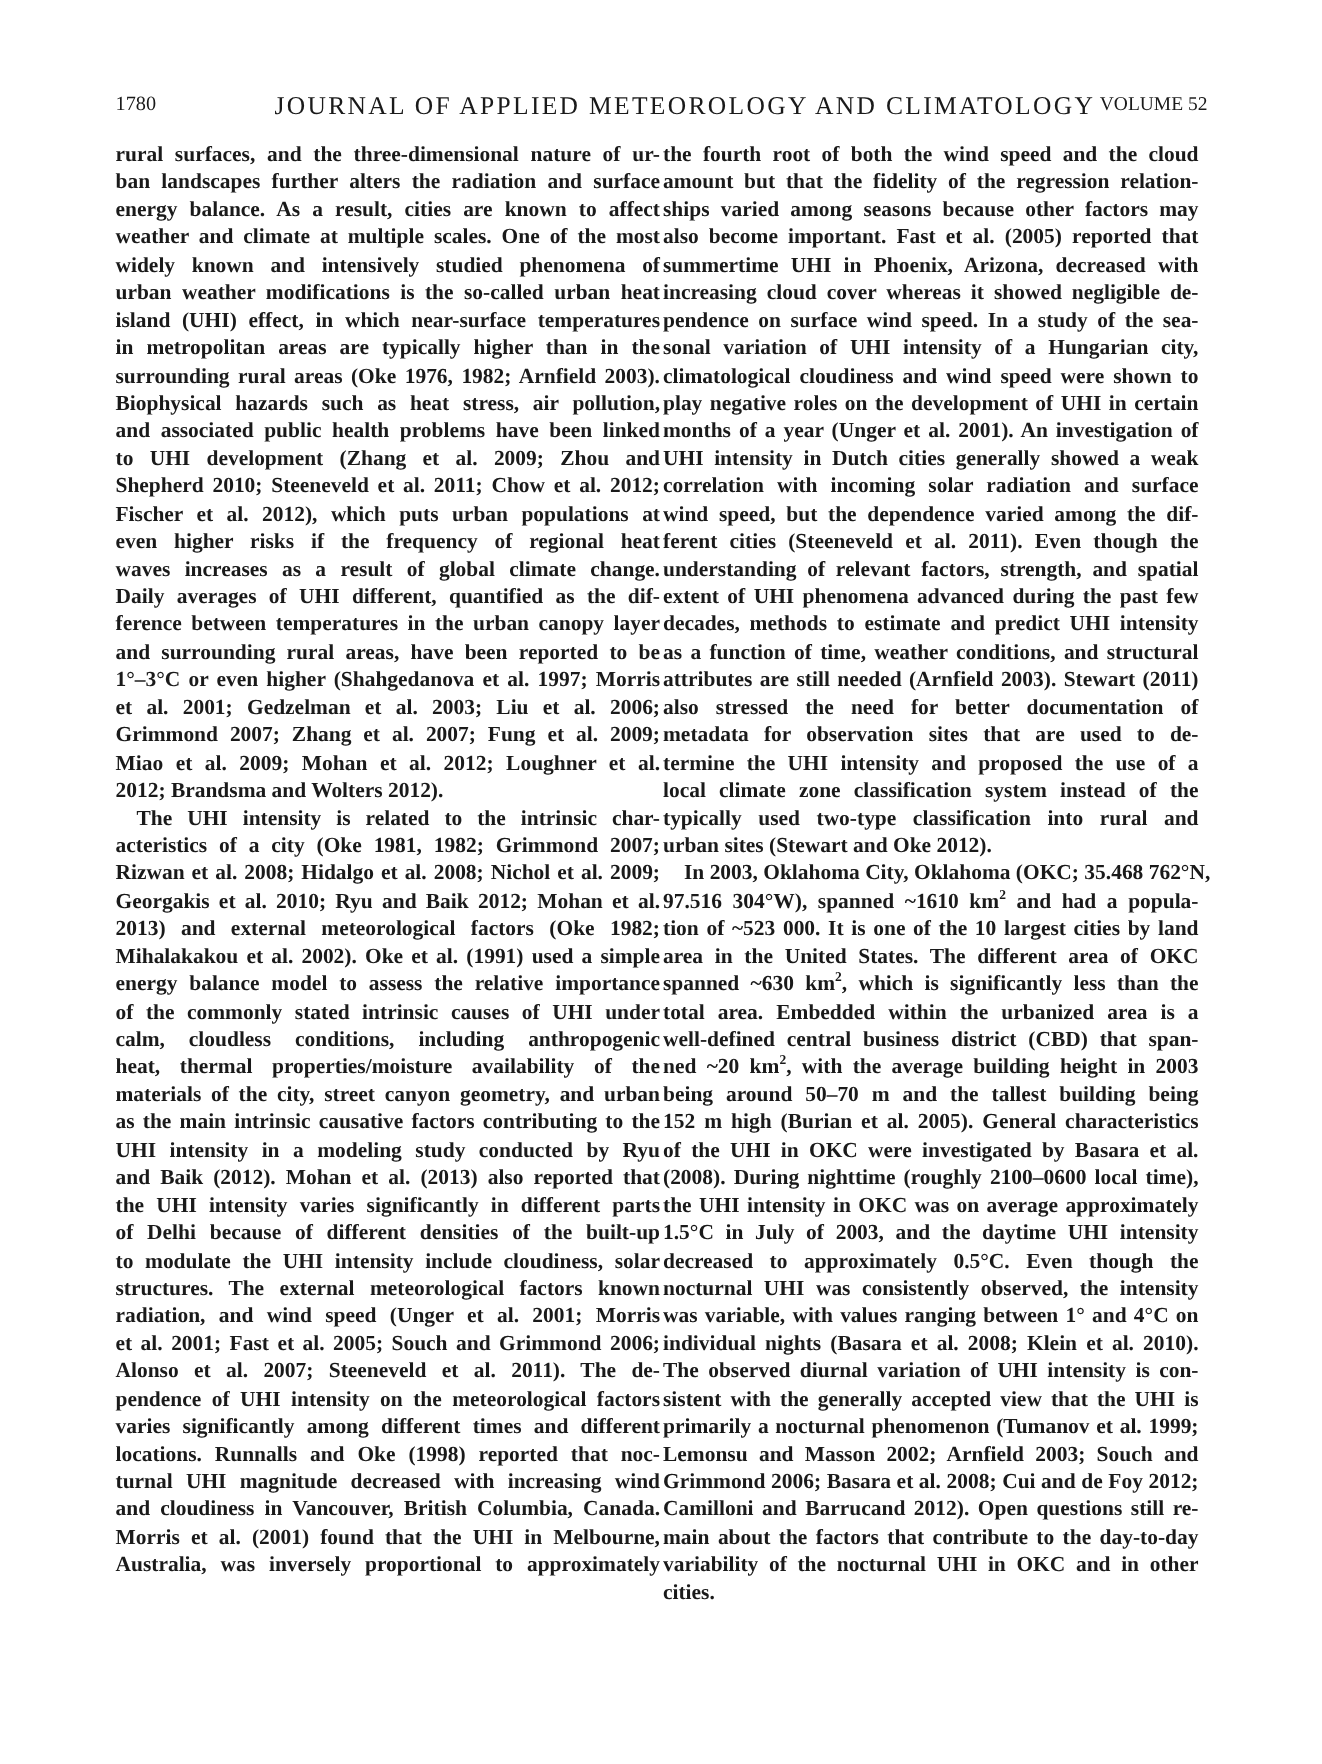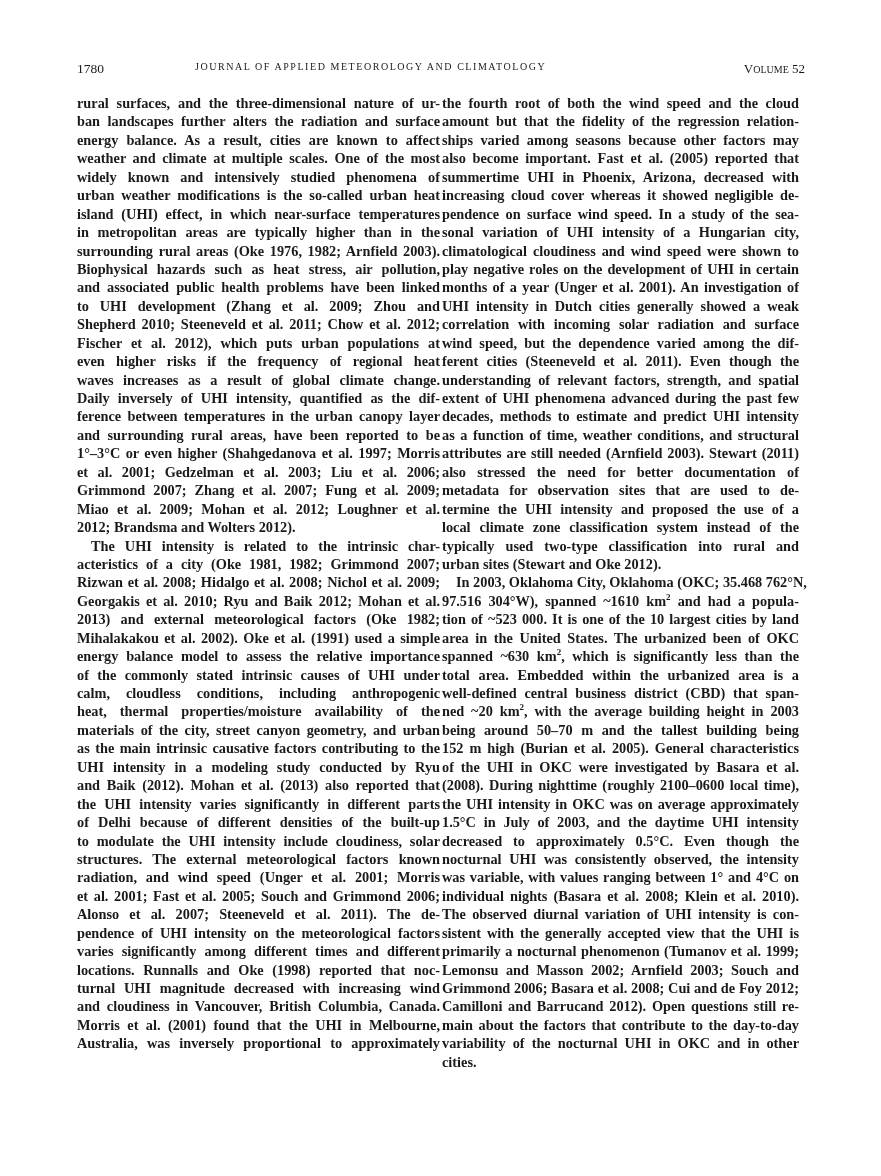--- a/index.html
+++ b/index.html
@@ -1,23 +1,23 @@
 <!DOCTYPE html>
 <html><head>
 <meta charset="utf-8">
 <style>
   html, body { margin: 0; padding: 0; background: #ffffff; }
   body { width: 881px; height: 1176px; position: relative; overflow: hidden;
          font-family: "Liberation Serif", "DejaVu Serif", serif; color: #1a1a1a; }
   .header { position: absolute; top: 61px; left: 77px; width: 728px; height: 20px;
             font-size: 13.5px; }
   .hdr-page { position: absolute; left: 0; top: 0; }
-  .hdr-journal { position: absolute; left: 118px; top: 0; letter-spacing: 1.55px; font-size: 10px; }
+  .hdr-journal { position: absolute; left: 106px; top: 0; letter-spacing: 1.55px; font-size: 17px; }
   .hdr-volume { position: absolute; right: 0; top: 0; font-size: 13px; }
-  .hdr-volume .sc { font-size: 10px; }
+  .hdr-volume .sc { font-size: 13px; }
   .col { position: absolute; top: 94px; width: 363px; font-size: 14.3px; line-height: 18.45px; font-weight: bold; }
   .col.left { left: 77px; }
   .col.right { left: 442px; width: 357px; }
   .ln { display: block; text-align: justify; text-align-last: justify; white-space: nowrap; height: 18.45px; overflow: visible; }
   .ln.last { text-align-last: left; }
   .ln.indent { text-indent: 14px; }
   sup { font-size: 9px; line-height: 0; vertical-align: 6px; }
 </style>
 </head>
 <body>
@@ -38,21 +38,21 @@
     <span class="ln">island (UHI) effect, in which near-surface temperatures</span>
     <span class="ln">in metropolitan areas are typically higher than in the</span>
     <span class="ln">surrounding rural areas (Oke 1976, 1982; Arnfield 2003).</span>
     <span class="ln">Biophysical hazards such as heat stress, air pollution,</span>
     <span class="ln">and associated public health problems have been linked</span>
     <span class="ln">to UHI development (Zhang et al. 2009; Zhou and</span>
     <span class="ln">Shepherd 2010; Steeneveld et al. 2011; Chow et al. 2012;</span>
     <span class="ln">Fischer et al. 2012), which puts urban populations at</span>
     <span class="ln">even higher risks if the frequency of regional heat</span>
     <span class="ln">waves increases as a result of global climate change.</span>
-    <span class="ln">Daily inversely of UHI intensity, quantified as the dif-</span>
+    <span class="ln">Daily averages of UHI different, quantified as the dif-</span>
     <span class="ln">ference between temperatures in the urban canopy layer</span>
     <span class="ln">and surrounding rural areas, have been reported to be</span>
     <span class="ln">1°–3°C or even higher (Shahgedanova et al. 1997; Morris</span>
     <span class="ln">et al. 2001; Gedzelman et al. 2003; Liu et al. 2006;</span>
     <span class="ln">Grimmond 2007; Zhang et al. 2007; Fung et al. 2009;</span>
     <span class="ln">Miao et al. 2009; Mohan et al. 2012; Loughner et al.</span>
     <span class="ln last">2012; Brandsma and Wolters 2012).</span>
     <span class="ln indent">The UHI intensity is related to the intrinsic char-</span>
     <span class="ln">acteristics of a city (Oke 1981, 1982; Grimmond 2007;</span>
     <span class="ln">Rizwan et al. 2008; Hidalgo et al. 2008; Nichol et al. 2009;</span>
@@ -105,21 +105,21 @@
     <span class="ln">attributes are still needed (Arnfield 2003). Stewart (2011)</span>
     <span class="ln">also stressed the need for better documentation of</span>
     <span class="ln">metadata for observation sites that are used to de-</span>
     <span class="ln">termine the UHI intensity and proposed the use of a</span>
     <span class="ln">local climate zone classification system instead of the</span>
     <span class="ln">typically used two-type classification into rural and</span>
     <span class="ln last">urban sites (Stewart and Oke 2012).</span>
     <span class="ln indent">In 2003, Oklahoma City, Oklahoma (OKC; 35.468 762°N,</span>
     <span class="ln">97.516 304°W), spanned ~1610 km<sup>2</sup> and had a popula-</span>
     <span class="ln">tion of ~523 000. It is one of the 10 largest cities by land</span>
-    <span class="ln">area in the United States. The urbanized been of OKC</span>
+    <span class="ln">area in the United States. The different area of OKC</span>
     <span class="ln">spanned ~630 km<sup>2</sup>, which is significantly less than the</span>
     <span class="ln">total area. Embedded within the urbanized area is a</span>
     <span class="ln">well-defined central business district (CBD) that span-</span>
     <span class="ln">ned ~20 km<sup>2</sup>, with the average building height in 2003</span>
     <span class="ln">being around 50–70 m and the tallest building being</span>
     <span class="ln">152 m high (Burian et al. 2005). General characteristics</span>
     <span class="ln">of the UHI in OKC were investigated by Basara et al.</span>
     <span class="ln">(2008). During nighttime (roughly 2100–0600 local time),</span>
     <span class="ln">the UHI intensity in OKC was on average approximately</span>
     <span class="ln">1.5°C in July of 2003, and the daytime UHI intensity</span>

